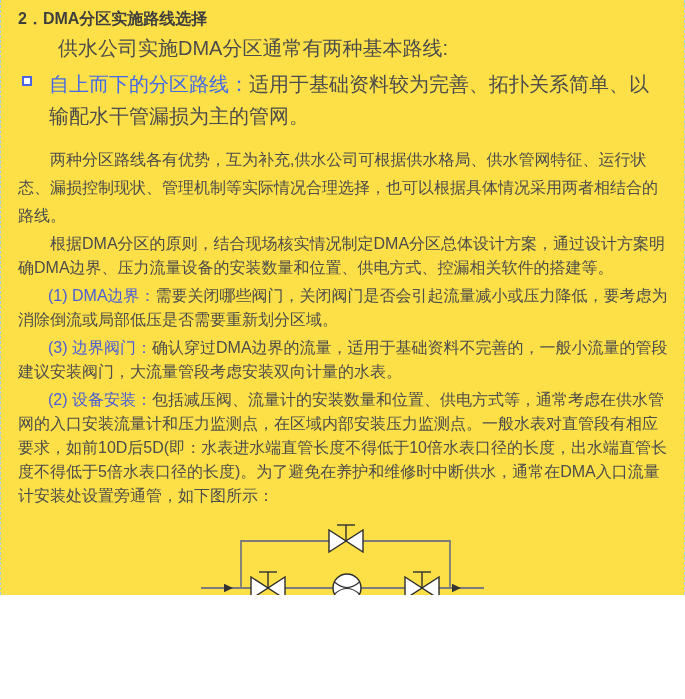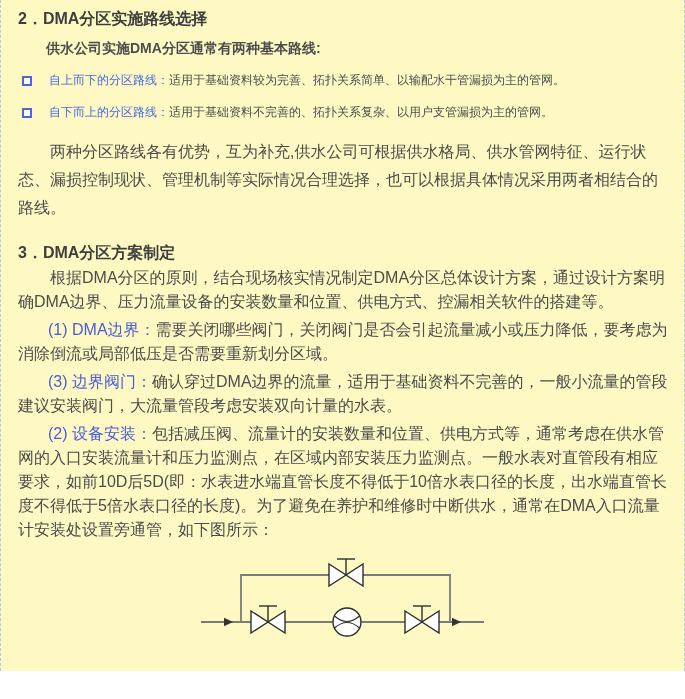--- a/index.html
+++ b/index.html
@@ -3,53 +3,52 @@
 <meta charset="utf-8">
 <style>
   html,body{margin:0;padding:0;background:#fff;}
   body{
     width:685px;height:699px;overflow:hidden;
     font-family:"Liberation Sans","DejaVu Sans",sans-serif;
     color:#4c4c4c;
   }
   .page{
     box-sizing:border-box;
-    width:685px;height:671px;
+    width:685px;height:595px;
     border-left:1px dashed #a9cdee;
     border-right:1px dashed #a9cdee;
     padding:6px 16px 0 17px;
-    background:#fef9c3;
+    background:#fde047;
     overflow:hidden;
   }
   .sec-heading{
     margin:2px 0 0 0;
     font-size:16px;line-height:22px;
     font-weight:bold;color:#3e3e3e;
   }
   .h3{margin-top:20px;}
   .intro{
     margin:6px 0 0 0;
-    font-size:14px;line-height:24px;
+    font-size:20px;line-height:24px;
     text-indent:2em;
-    font-weight:bold;
   }
   .bullet-row{
     display:flex;align-items:flex-start;
     margin:8px 0 0 0;
   }
   .bullet-square{
     flex:0 0 auto;
     width:6px;height:6px;
     border:2.5px solid #4a63e8;
     margin:8px 0 0 4px;
     background:#fff;
   }
   .bullet-text{
     margin:0 0 0 17px;
-    font-size:12px;line-height:24px;
+    font-size:20px;line-height:32px;
   }
   .lead-blue{color:#4169e8;}
   .item-blue{color:#4a5cd8;margin-left:30px;}
   .summary{
     margin:14px 0 0 0;
     font-size:16px;line-height:28px;
     text-indent:2em;
   }
   .s3-intro{
     margin:2px 0 4px 0;
@@ -74,28 +73,23 @@
 
   <h2 class="sec-heading">2．DMA分区实施路线选择</h2>
 
   <p class="intro">供水公司实施DMA分区通常有两种基本路线:</p>
 
   <div class="bullet-row">
     <span class="bullet-square"></span>
     <p class="bullet-text"><span class="lead-blue">自上而下的分区路线：</span><span>适用于基础资料较为完善、拓扑关系简单、以输配水干管漏损为主的管网。</span></p>
   </div>
 
-  <div class="bullet-row">
-    <span class="bullet-square"></span>
-    <p class="bullet-text"><span class="lead-blue">自下而上的分区路线：</span><span>适用于基础资料不完善的、拓扑关系复杂、以用户支管漏损为主的管网。</span></p>
-  </div>
 
   <p class="summary">两种分区路线各有优势，互为补充,供水公司可根据供水格局、供水管网特征、运行状态、漏损控制现状、管理机制等实际情况合理选择，也可以根据具体情况采用两者相结合的路线。</p>
 
-  <h2 class="sec-heading h3">3．DMA分区方案制定</h2>
 
   <p class="s3-intro">根据DMA分区的原则，结合现场核实情况制定DMA分区总体设计方案，通过设计方案明确DMA边界、压力流量设备的安装数量和位置、供电方式、控漏相关软件的搭建等。</p>
 
   <p class="item first"><span class="item-blue">(1) DMA边界：</span><span>需要关闭哪些阀门，关闭阀门是否会引起流量减小或压力降低，要考虑为消除倒流或局部低压是否需要重新划分区域。</span></p>
 
   <p class="item"><span class="item-blue">(3) 边界阀门：</span><span>确认穿过DMA边界的流量，适用于基础资料不完善的，一般小流量的管段建议安装阀门，大流量管段考虑安装双向计量的水表。</span></p>
 
   <p class="item"><span class="item-blue">(2) 设备安装：</span><span>包括减压阀、流量计的安装数量和位置、供电方式等，通常考虑在供水管网的入口安装流量计和压力监测点，在区域内部安装压力监测点。一般水表对直管段有相应要求，如前10D后5D(即：水表进水端直管长度不得低于10倍水表口径的长度，出水端直管长度不得低于5倍水表口径的长度)。为了避免在养护和维修时中断供水，通常在DMA入口流量计安装处设置旁通管，如下图所示：</span></p>
 
   <div class="diagram-wrap">

